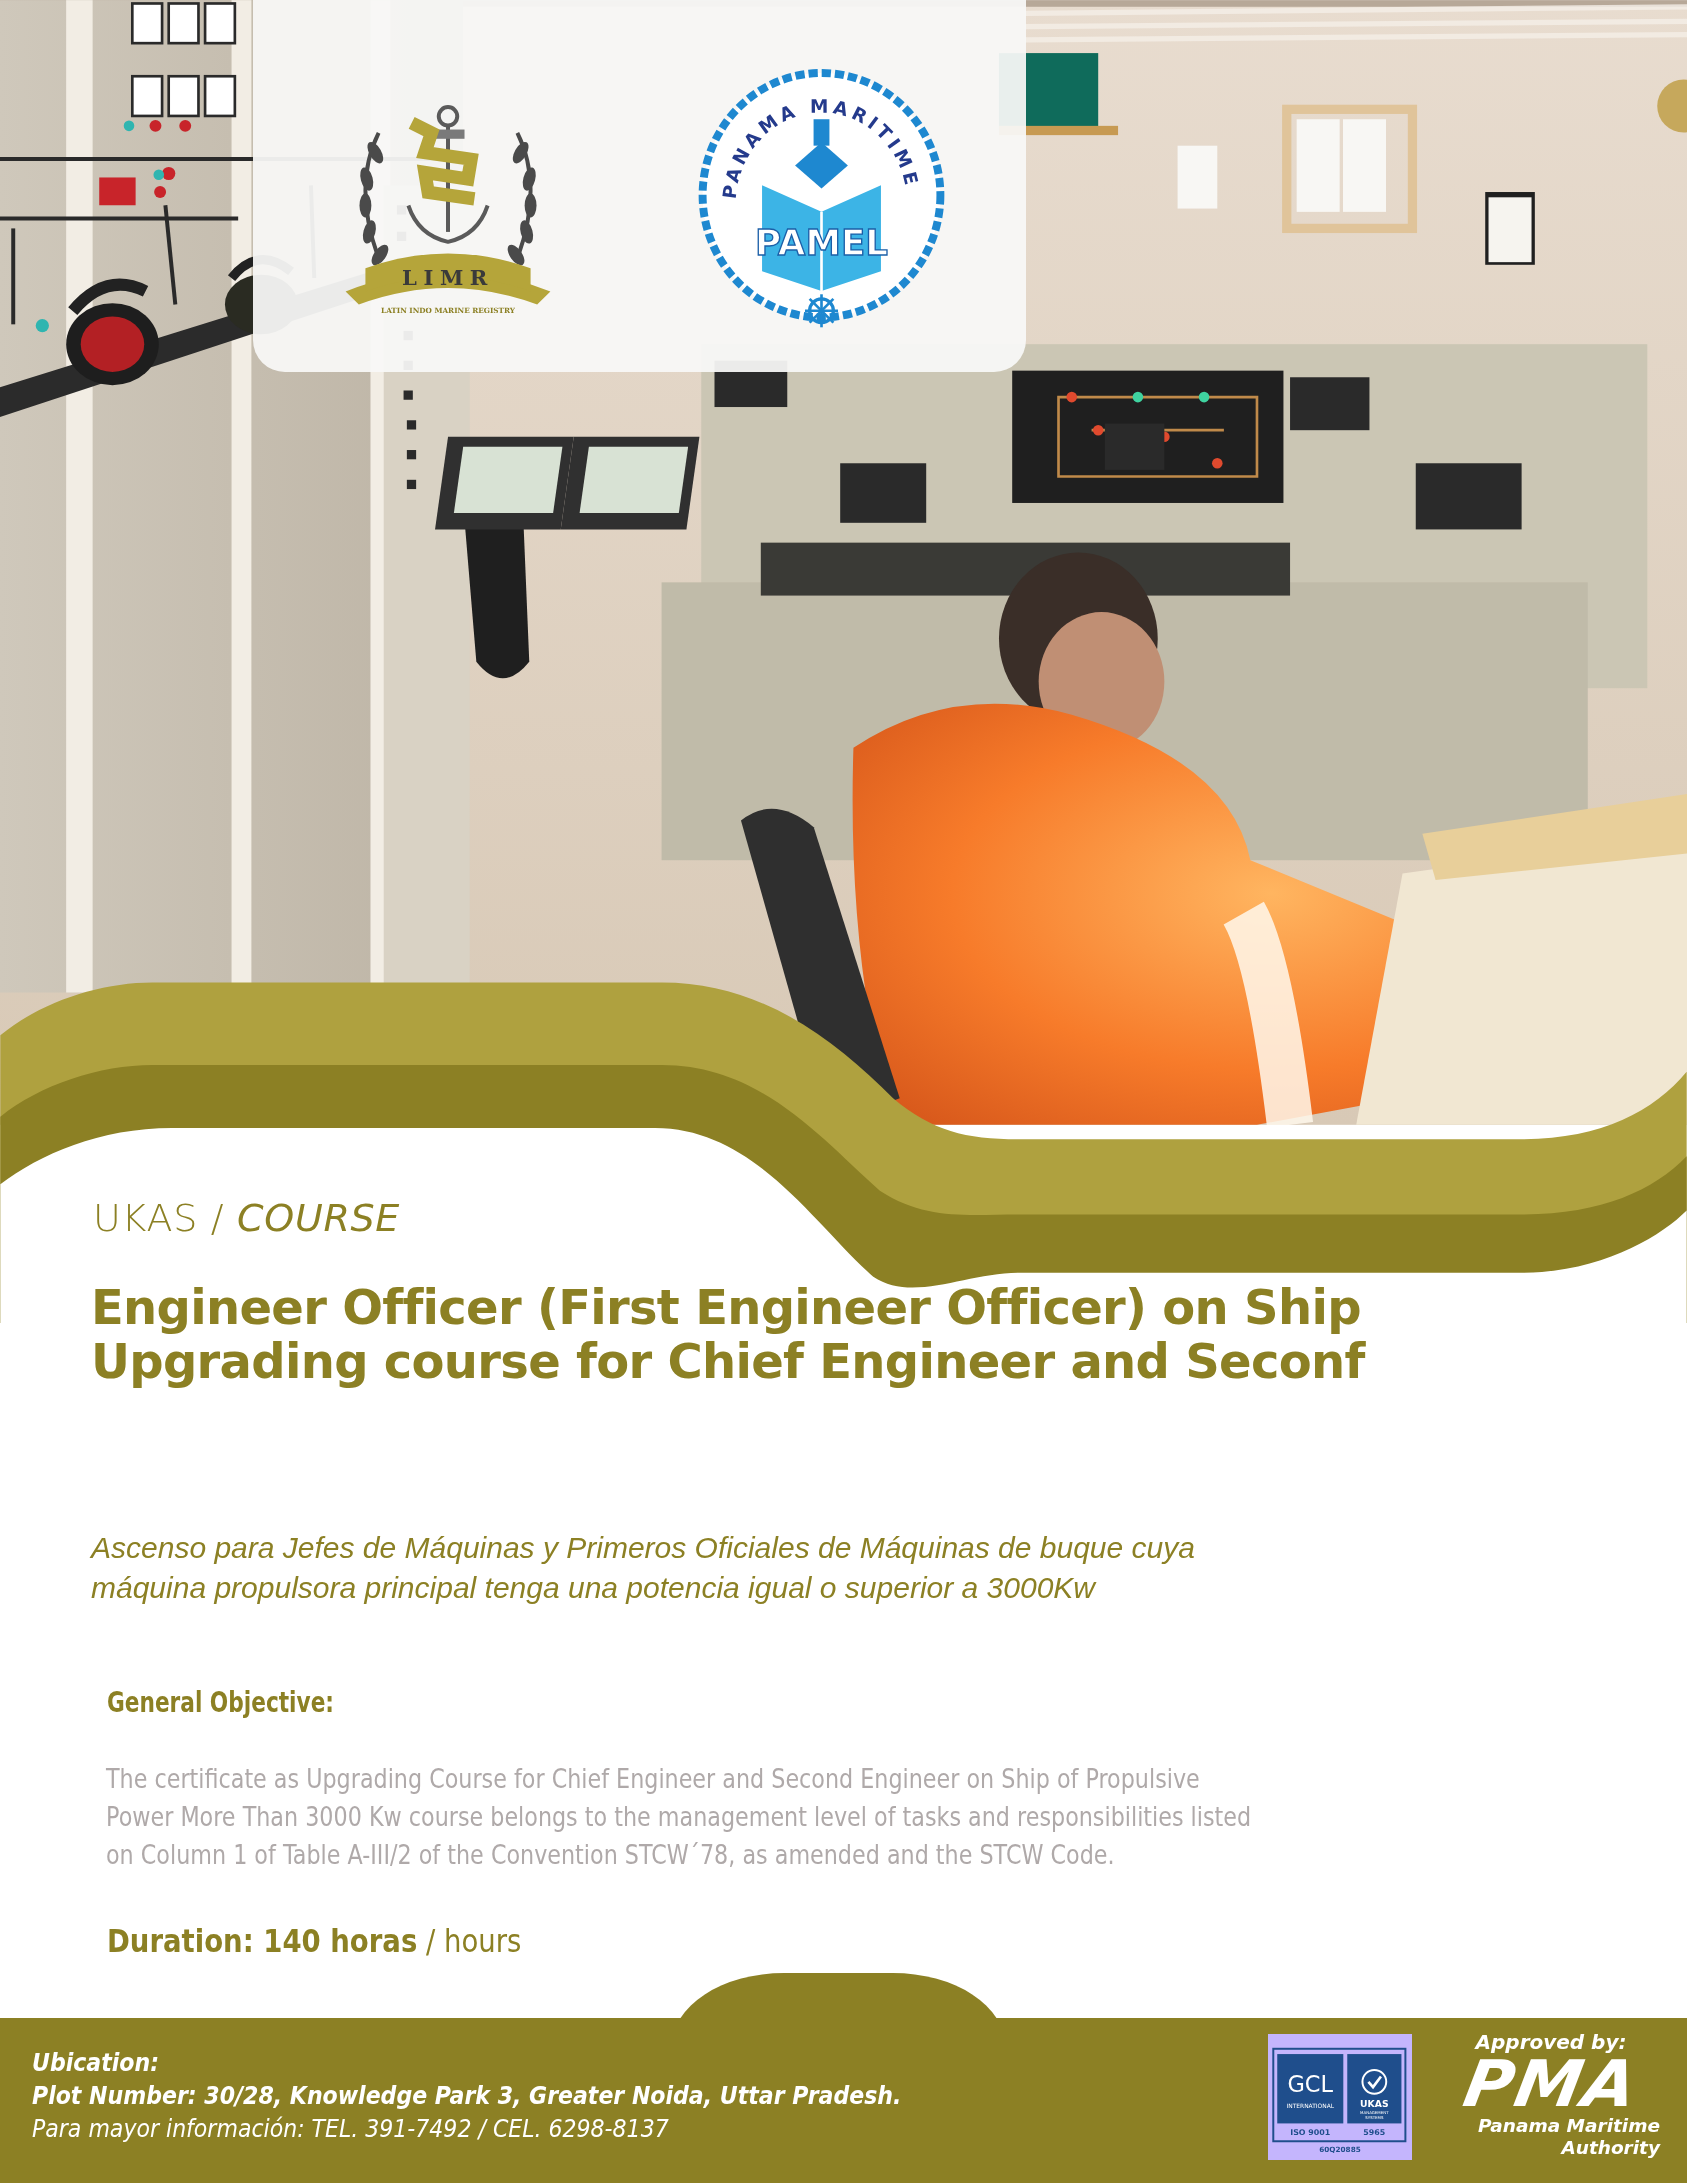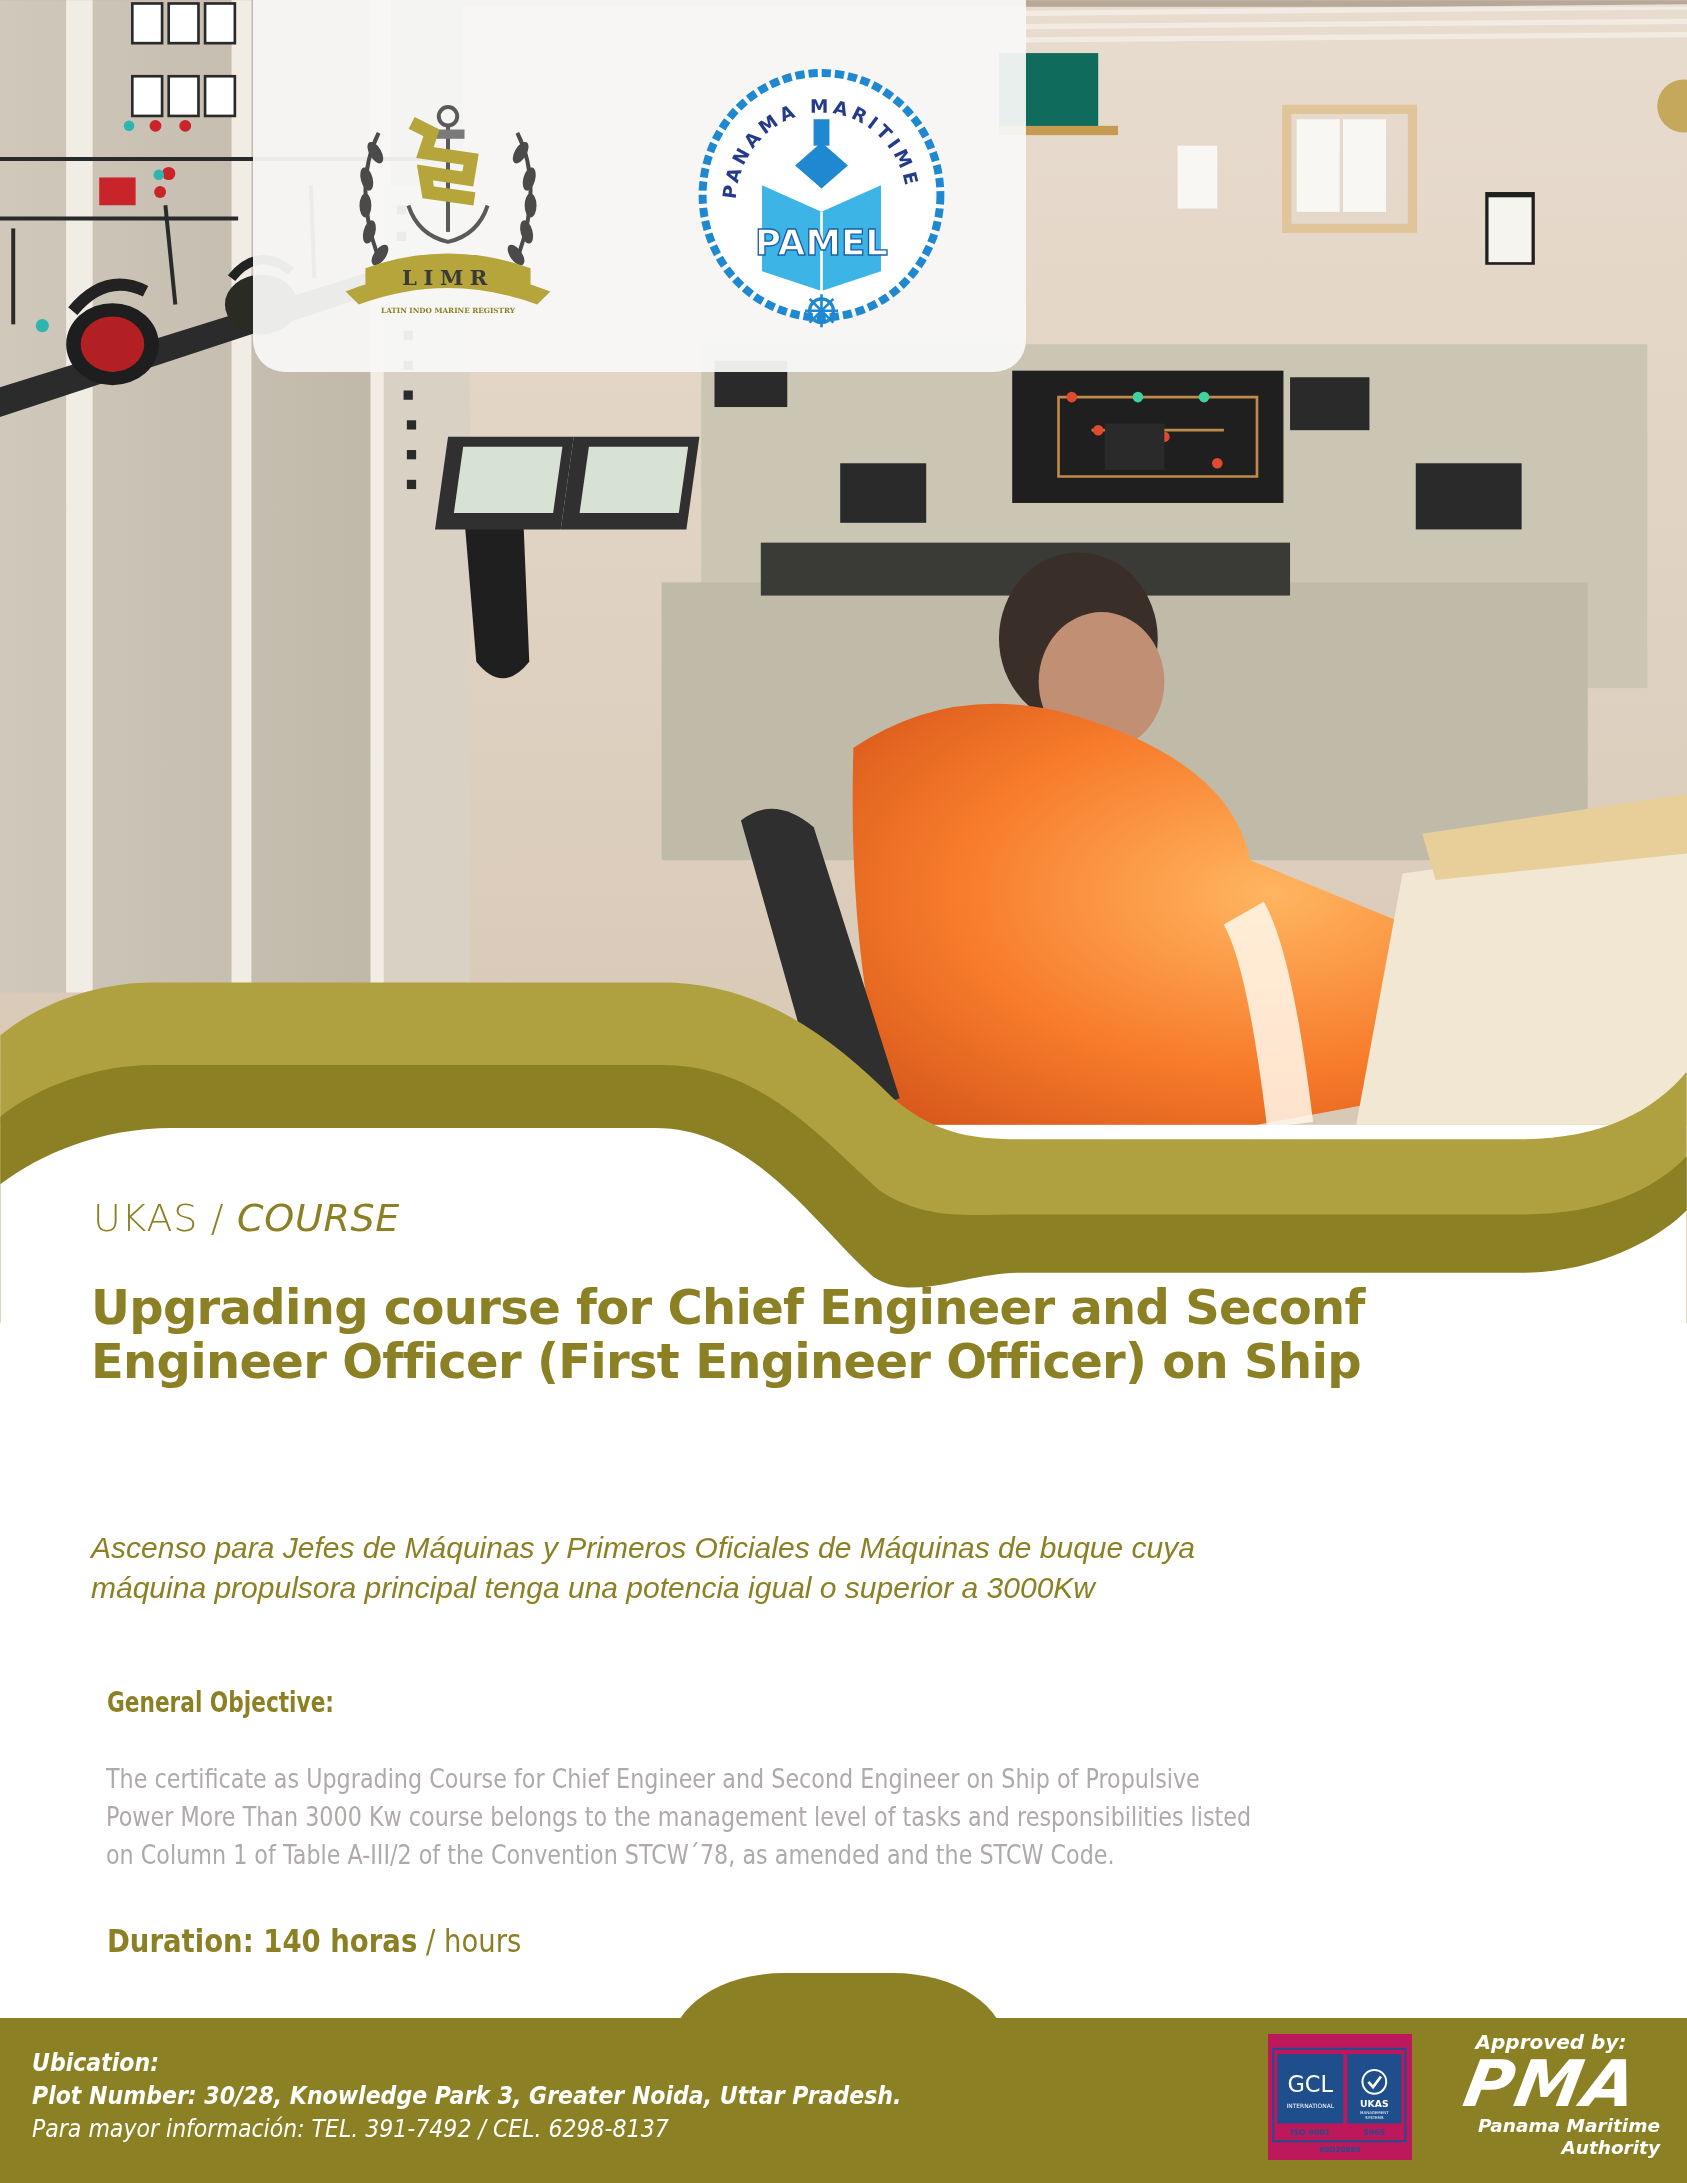--- a/index.html
+++ b/index.html
@@ -14,21 +14,21 @@
   .subtitle { position: absolute; left: 91px; top: 1528px; width: 1535px; font-family: Liberation Sans, sans-serif; font-style: italic; font-size: 30px; line-height: 40px; color: #8C8024; margin: 0; }
   .objective-h { position: absolute; left: 107px; top: 1686px; font-family: "DejaVu Sans Condensed", "DejaVu Sans", sans-serif; font-weight: bold; font-size: 28px; color: #8C8024; margin: 0; transform: scaleX(0.86); transform-origin: left; }
   .objective-p { position: absolute; left: 106px; top: 1760px; width: 1740px; font-family: "DejaVu Sans", sans-serif; font-size: 26.5px; line-height: 38px; color: #AFA9A9; margin: 0; transform: scaleX(0.84); transform-origin: left; text-align: justify; }
   .duration { position: absolute; left: 107px; top: 1922px; font-family: "DejaVu Sans", sans-serif; font-size: 32px; color: #8C8024; transform: scaleX(0.86); transform-origin: left; }
   .duration .bold { font-weight: bold; }
   .footer-bump { position: absolute; left: 672px; top: 1973px; width: 333px; height: 79px; background: #8C8024; border-radius: 112px 112px 0 0 / 73px 73px 0 0; }
   .footer { position: absolute; left: 0; top: 2018px; width: 1687px; height: 165px; background: #8C8024; }
   .ubic { position: absolute; left: 32px; top: 2046px; color: #ffffff; font-family: "DejaVu Sans", sans-serif; font-style: italic; font-size: 24.5px; line-height: 33px; transform: scaleX(0.9); transform-origin: left; white-space: nowrap; }
   .ubic .h { font-weight: bold; }
   .ubic .addr { font-weight: 600; }
-  .cert { position: absolute; left: 1268px; top: 2034px; width: 144px; height: 126px; background: #be185d; }
+  .cert { position: absolute; left: 1268px; top: 2034px; width: 144px; height: 126px; background: #c4b5fd; }
   .approved { position: absolute; left: 1442px; top: 2031px; width: 218px; color: #ffffff; text-align: center; font-family: "DejaVu Sans", sans-serif; font-weight: bold; font-style: italic; }
   .approved .a1 { font-size: 20px; line-height: 22.5px; }
   .approved .pma { font-size: 64px; line-height: 61px; letter-spacing: 1.3px; transform: skewX(-10deg) scaleX(1.05); }
   .approved .a3 { font-size: 18.5px; line-height: 22.5px; text-align: right; }
 </style>
 </head>
 <body>
 
 <div class="photo">
   <svg width="1687" height="1125" viewBox="0 0 2550 1700">
@@ -243,22 +243,22 @@
            C 1140 1705, 1230 1850, 1320 1930 C 1380 1970, 1460 1924, 1540 1924
            L 2300 1924 C 2420 1924, 2510 1870, 2550 1830
            L 2550 2000 L 0 2000 Z" fill="#ffffff"></path>
 </svg>
 
 <div class="course-label">
   <span>UKAS</span><span> / </span><span class="en">COURSE</span>
 </div>
 
 <h1 class="title">
+  <div>Engineer Officer (First Engineer Officer) on Ship</div>
   <div>Upgrading course for Chief Engineer and Seconf</div>
-  <div>Engineer Officer (First Engineer Officer) on Ship</div>
 </h1>
 
 <p class="subtitle">
   <span style="display:block">Ascenso para Jefes de Máquinas y Primeros Oficiales de Máquinas de buque cuya</span>
   <span style="display:block">máquina propulsora principal tenga una potencia igual o superior a 3000Kw</span>
 </p>
 
 <h2 class="objective-h">General Objective:</h2>
 <p class="objective-p">
   <span style="display:block">The certificate as Upgrading Course for Chief Engineer and Second Engineer on Ship of Propulsive</span>

